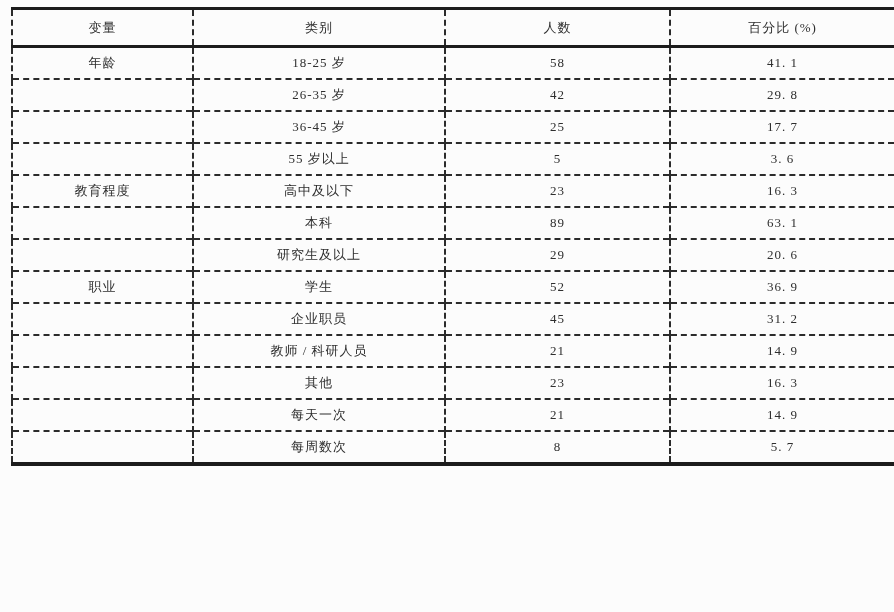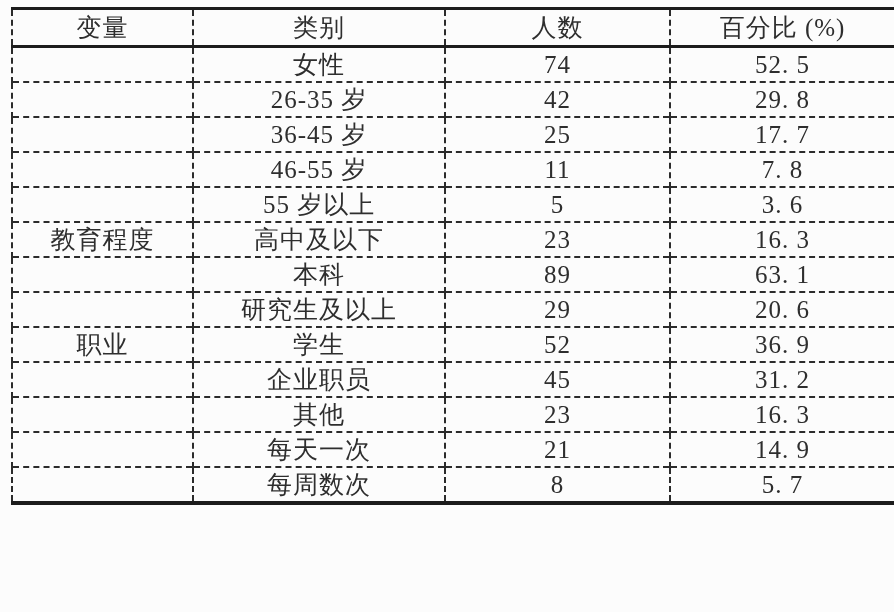--- a/index.html
+++ b/index.html
@@ -22,21 +22,21 @@
     top: 7px;
     right: 0;
   }
   table.stats-table {
     width: 100%;
     border-collapse: collapse;
     table-layout: fixed;
     border-top: 3px solid #1c1c1c;
     border-bottom: 4px solid #1c1c1c;
     color: #2e2e2e;
-    font-size: 25px;
+    font-size: 13px;
   }
   col.c1 { width: 181px; }
   col.c2 { width: 252px; }
   col.c3 { width: 225px; }
   col.c4 { width: auto;  }
   thead th {
     font-weight: normal;
     text-align: center;
     vertical-align: middle;
     height: 35px;
@@ -75,42 +75,36 @@
       <thead>
         <tr>
           <th>变量</th>
           <th>类别</th>
           <th>人数</th>
           <th>百分比 (%)</th>
         </tr>
       </thead>
       <tbody>
           <tr>
-            <td></td>
-            <td>女性</td>
-            <td>74</td>
-            <td>52. 5</td>
+            <td>年龄</td>
+            <td>18-25 岁</td>
+            <td>58</td>
+            <td>41. 1</td>
           </tr>
           <tr>
             <td></td>
             <td>26-35 岁</td>
             <td>42</td>
             <td>29. 8</td>
           </tr>
           <tr>
             <td></td>
             <td>36-45 岁</td>
             <td>25</td>
             <td>17. 7</td>
-          </tr>
-          <tr>
-            <td></td>
-            <td>46-55 岁</td>
-            <td>11</td>
-            <td>7. 8</td>
           </tr>
           <tr>
             <td></td>
             <td>55 岁以上</td>
             <td>5</td>
             <td>3. 6</td>
           </tr>
           <tr>
             <td>教育程度</td>
             <td>高中及以下</td>
@@ -136,20 +130,26 @@
             <td>36. 9</td>
           </tr>
           <tr>
             <td></td>
             <td>企业职员</td>
             <td>45</td>
             <td>31. 2</td>
           </tr>
           <tr>
             <td></td>
+            <td>教师 / 科研人员</td>
+            <td>21</td>
+            <td>14. 9</td>
+          </tr>
+          <tr>
+            <td></td>
             <td>其他</td>
             <td>23</td>
             <td>16. 3</td>
           </tr>
           <tr>
             <td></td>
             <td>每天一次</td>
             <td>21</td>
             <td>14. 9</td>
           </tr>

